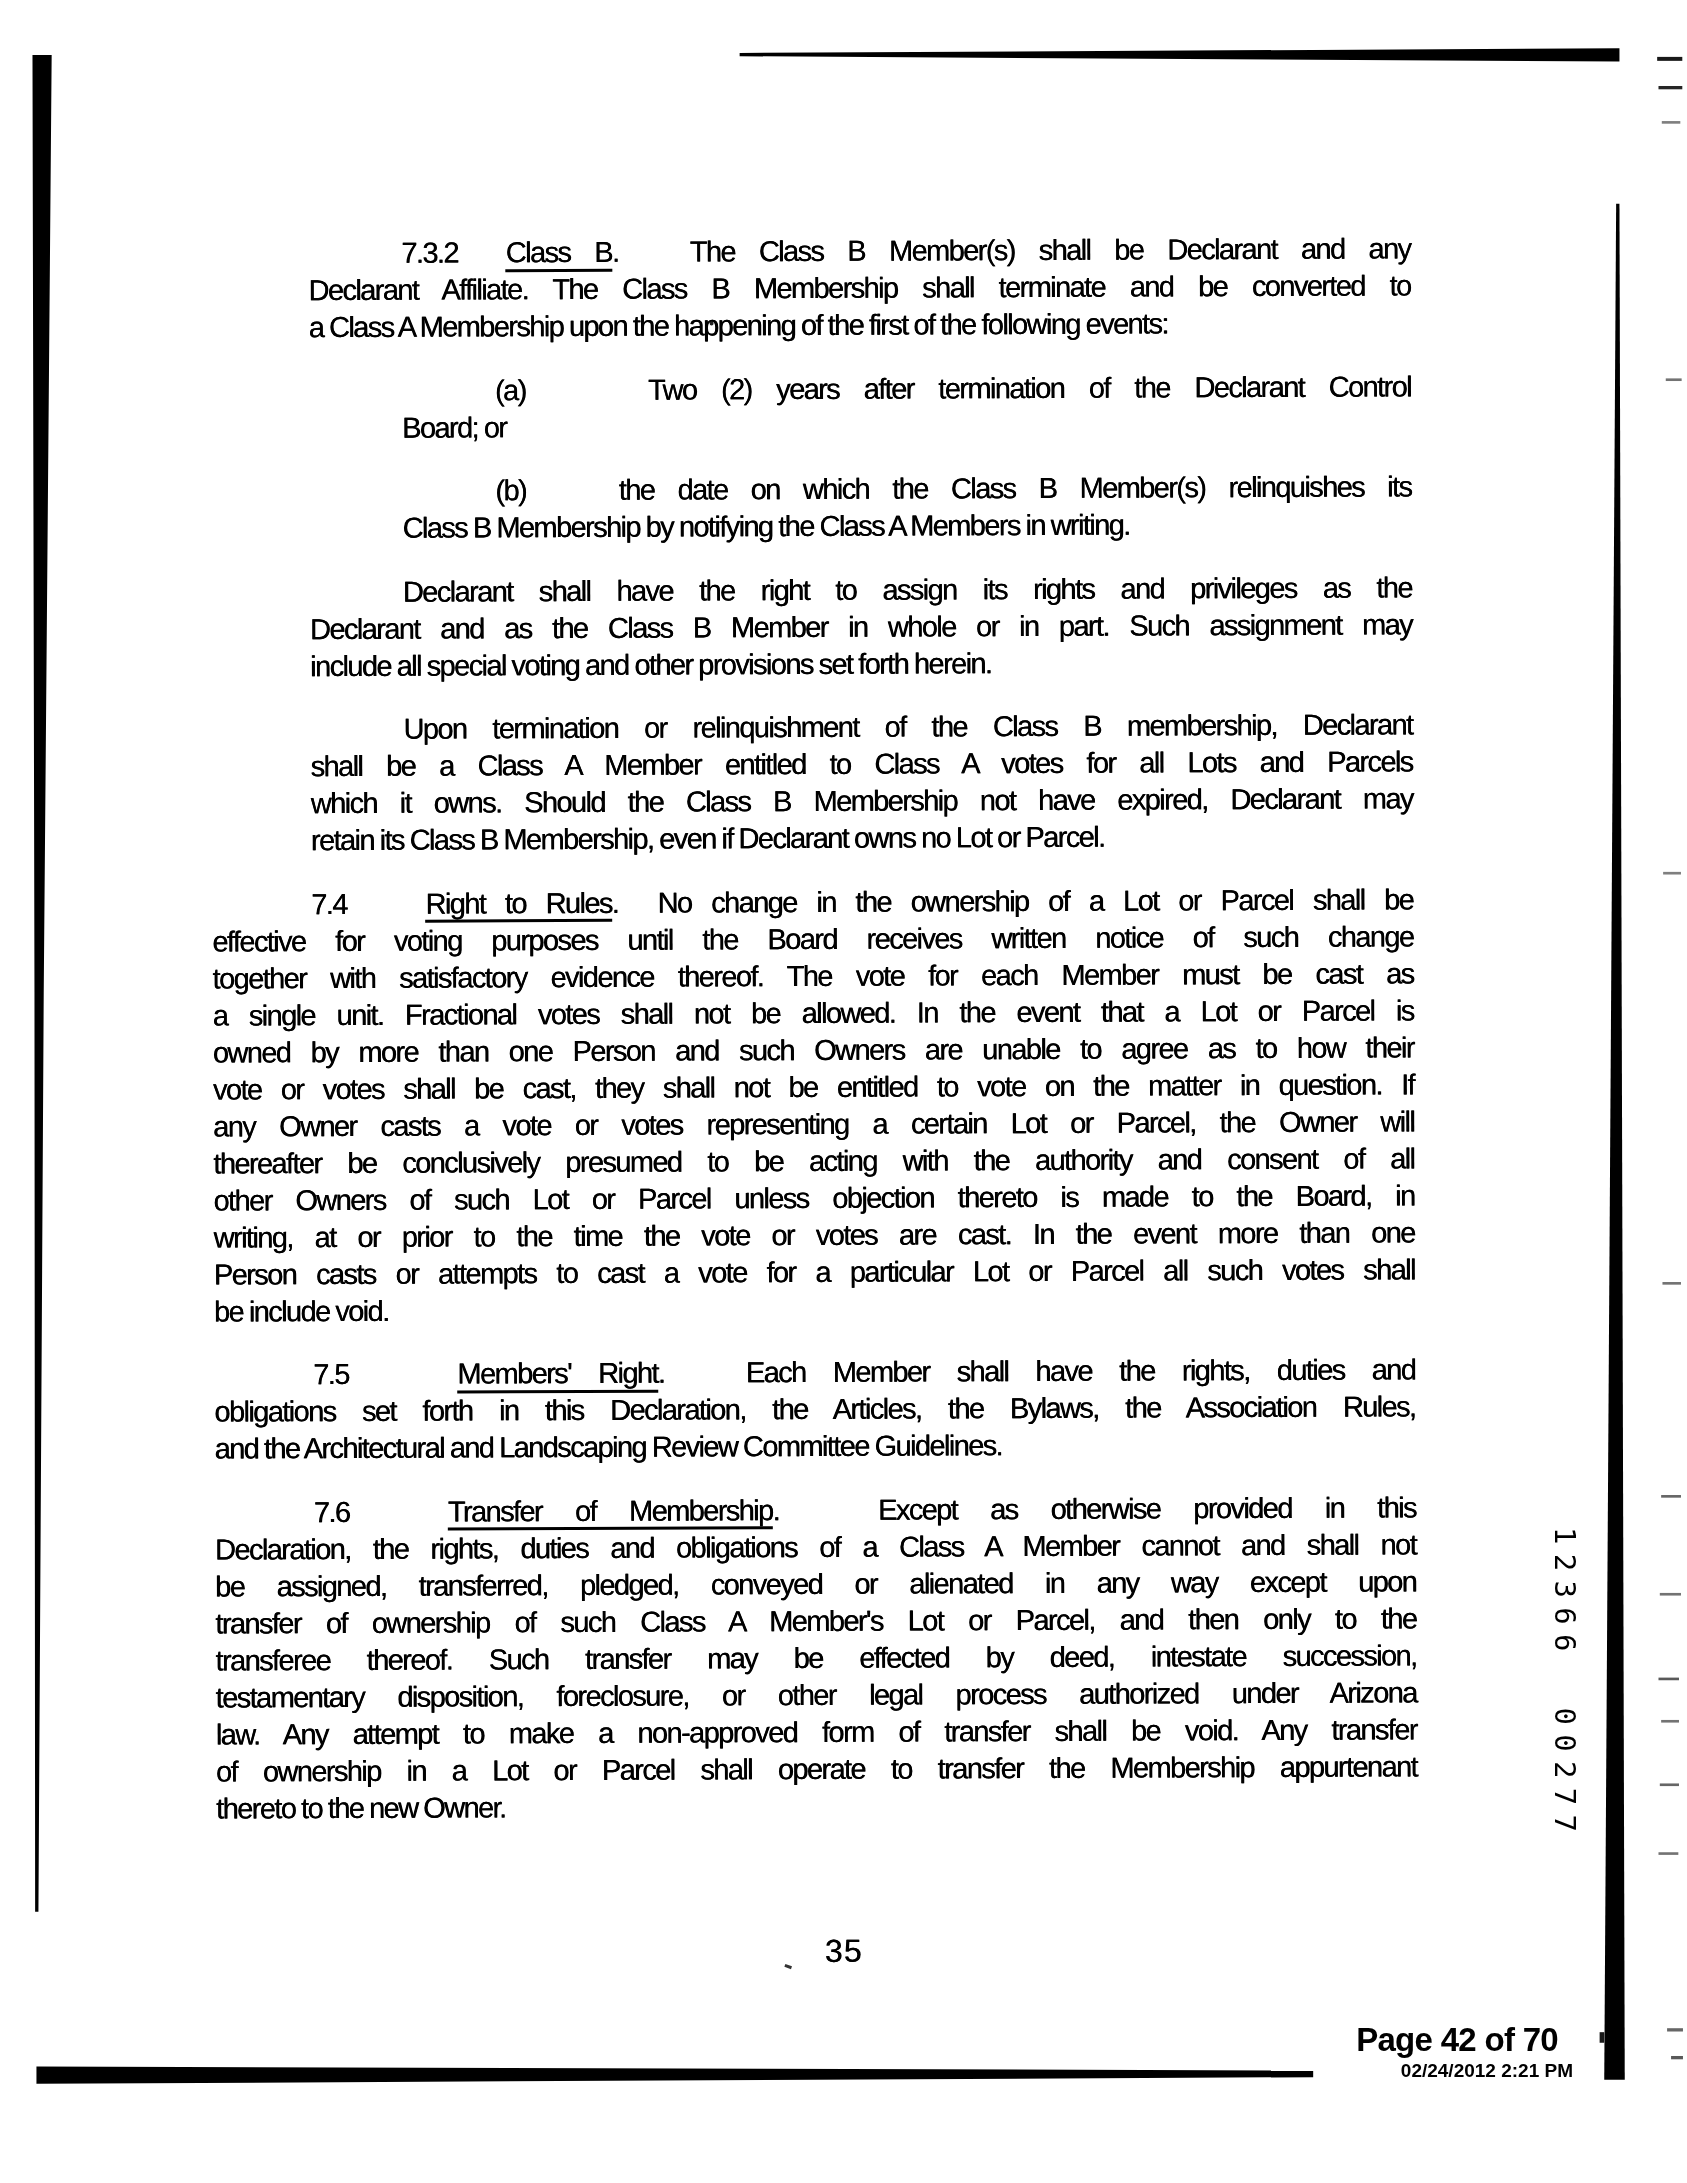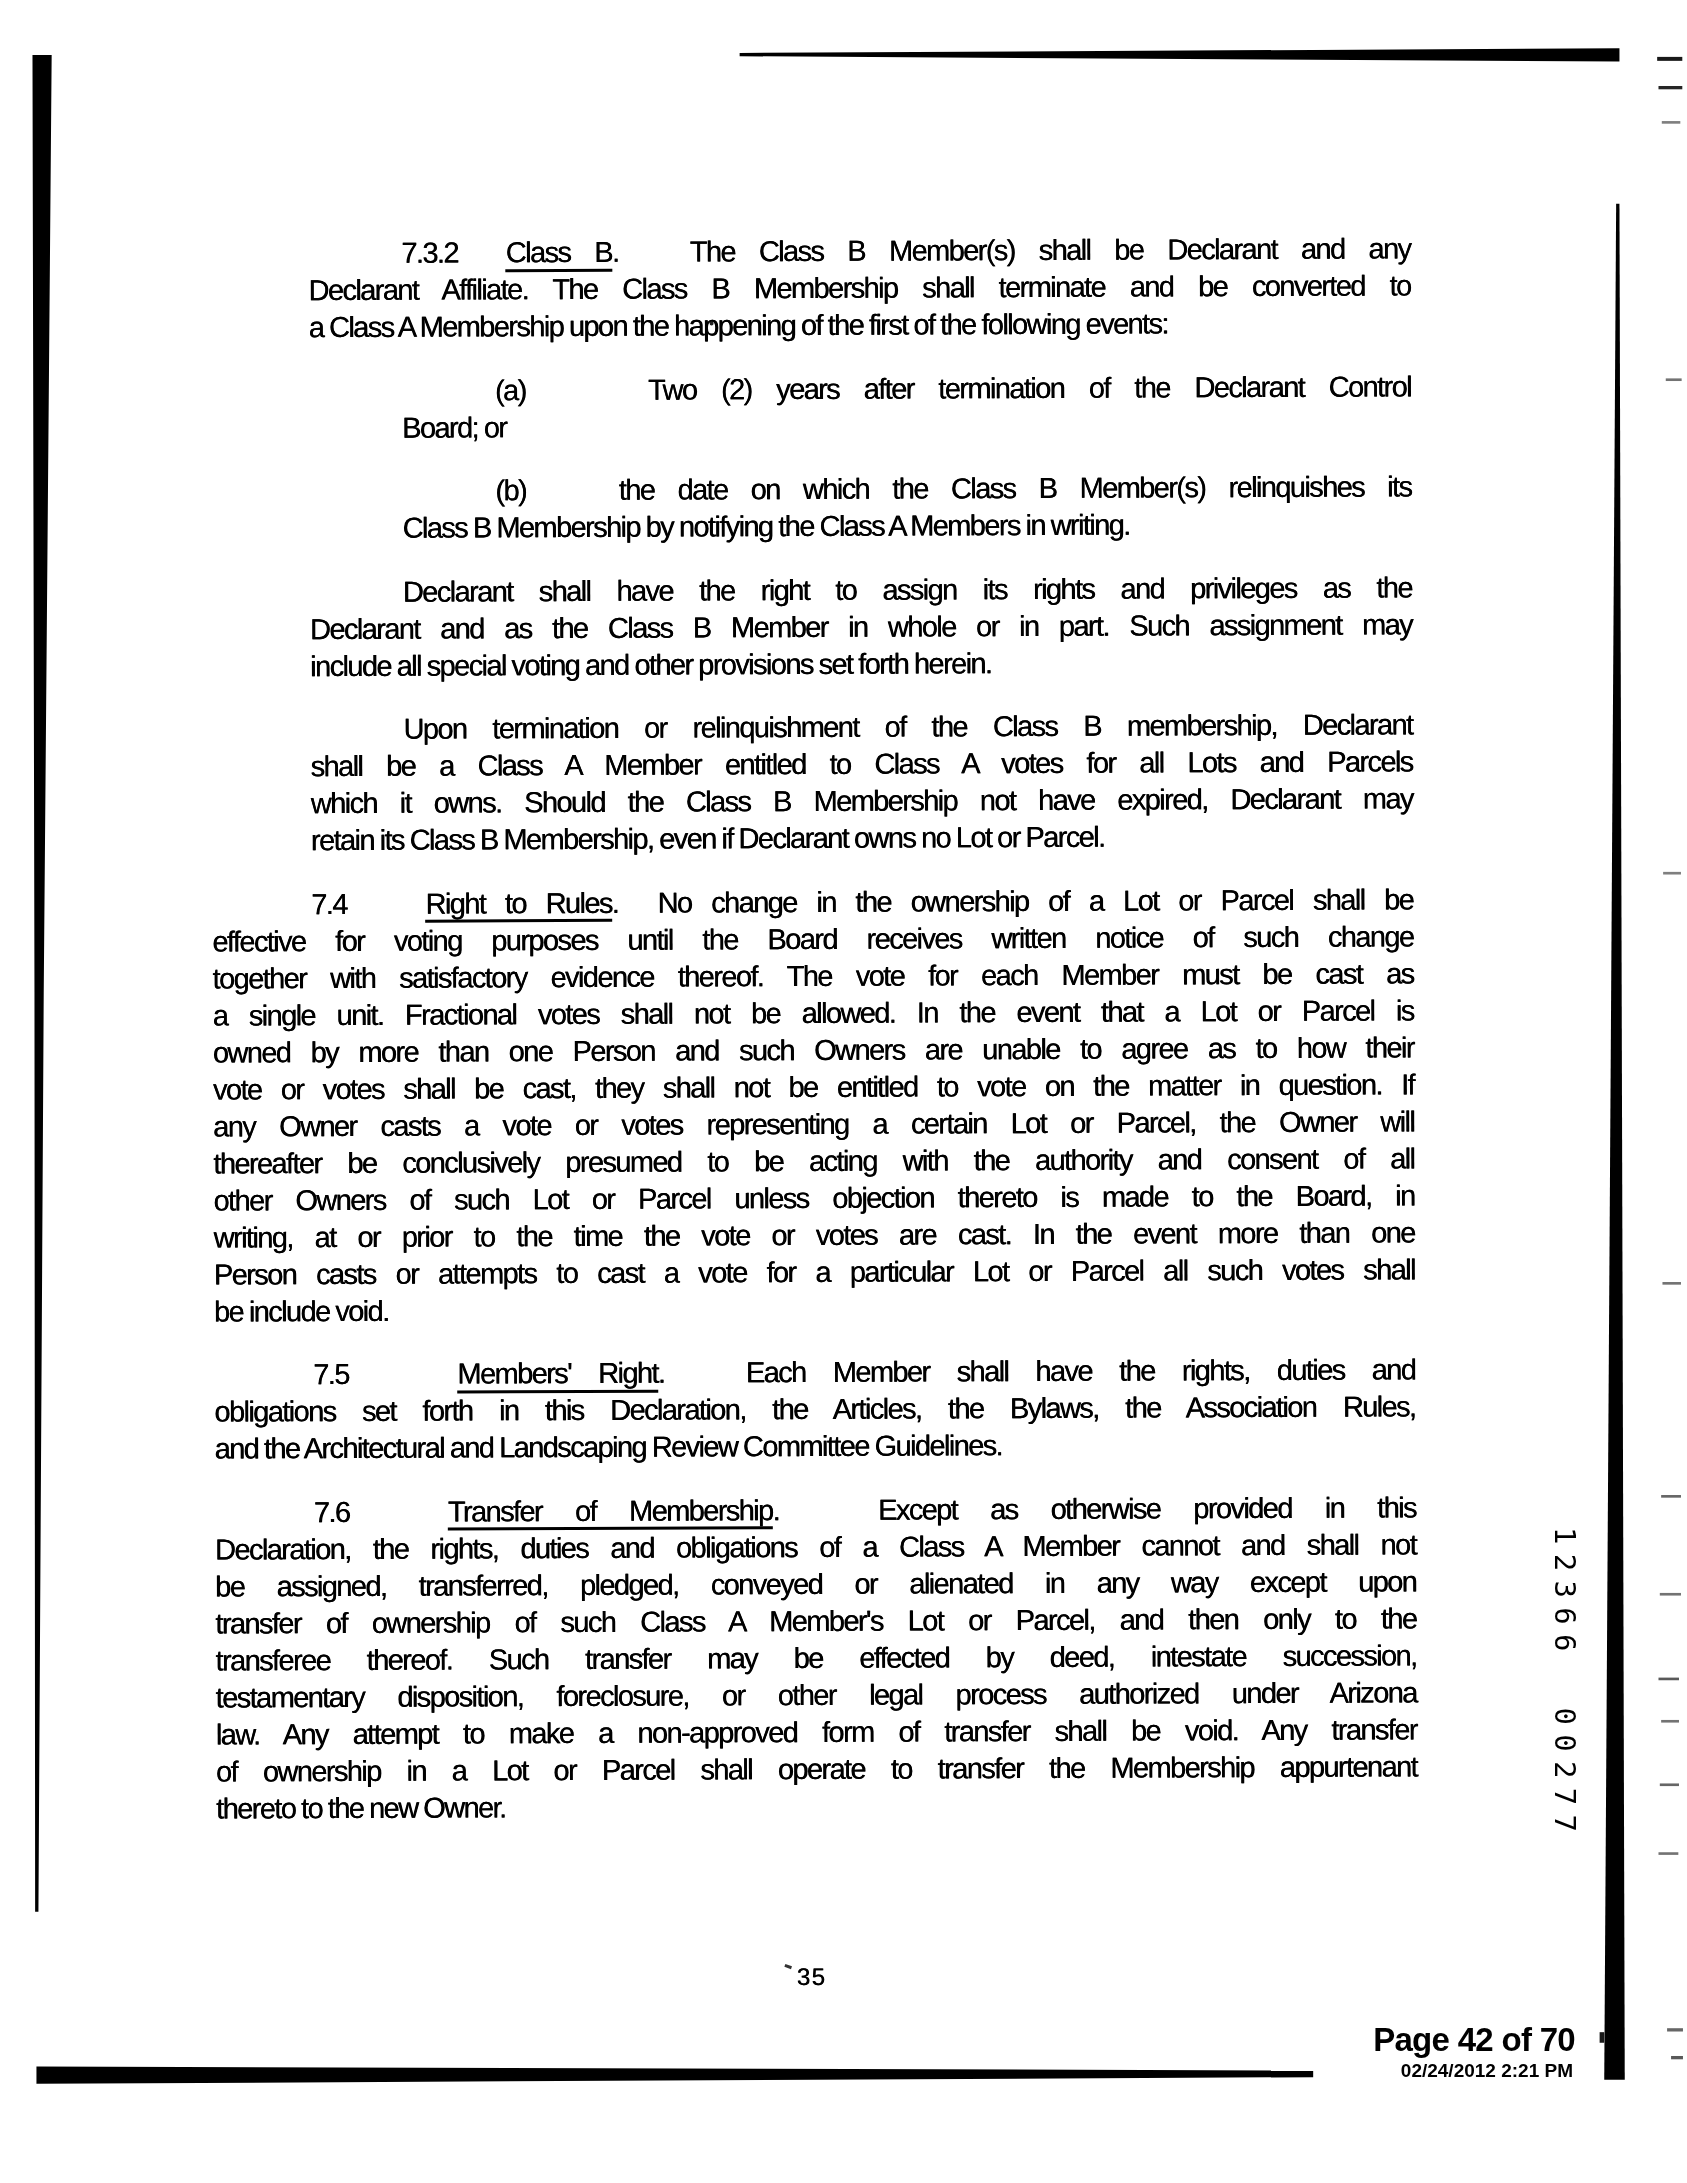--- a/index.html
+++ b/index.html
@@ -22,29 +22,29 @@
   .para.sub2{margin-left:192px;width:1009px;}
   .para.main{margin-left:0;width:1201px;}
   .para .line{line-height:37px;min-height:37px;}
   .para.sub1 .line:first-child,.para.sub2 .line:first-child{text-indent:93px;}
   .para.main .line:first-child{text-indent:99px;}
   .line.just{text-align:justify;text-align-last:justify;}
   .line.last{text-align:left;}
   .und{border-bottom:3.3px solid #000;padding-bottom:0.7px;}
 
   .page-num{
-    position:absolute;left:580px;top:1702px;font-size:24px;line-height:32px;
-    letter-spacing:1.3px;text-shadow:0.5px 0 0 #000;margin-top:26px;
+    position:absolute;left:608px;top:1702px;font-size:32px;line-height:32px;
+    letter-spacing:1.3px;text-shadow:0.5px 0 0 #000;
   }
   .speck-a{position:absolute;left:500px;top:88px;width:4px;height:4px;background:#222;border-radius:50%;}
   .speck-b{position:absolute;left:568px;top:1732px;width:7.3px;height:2.6px;background:#333;transform:rotate(20deg);}
 
   
   .footer-page{
-    position:absolute;right:112px;top:2022px;z-index:3;
+    position:absolute;right:129px;top:2022px;z-index:3;
     font-size:33px;font-weight:bold;letter-spacing:-0.7px;line-height:36px;
   }
   .footer-time{
     position:absolute;right:114px;top:2060px;z-index:3;
     font-size:19px;font-weight:bold;letter-spacing:0;line-height:21px;
   }
   
   .stamp{
     position:absolute;left:1545px;top:1527px;height:370px;z-index:3;
     writing-mode:vertical-rl;text-orientation:sideways;

